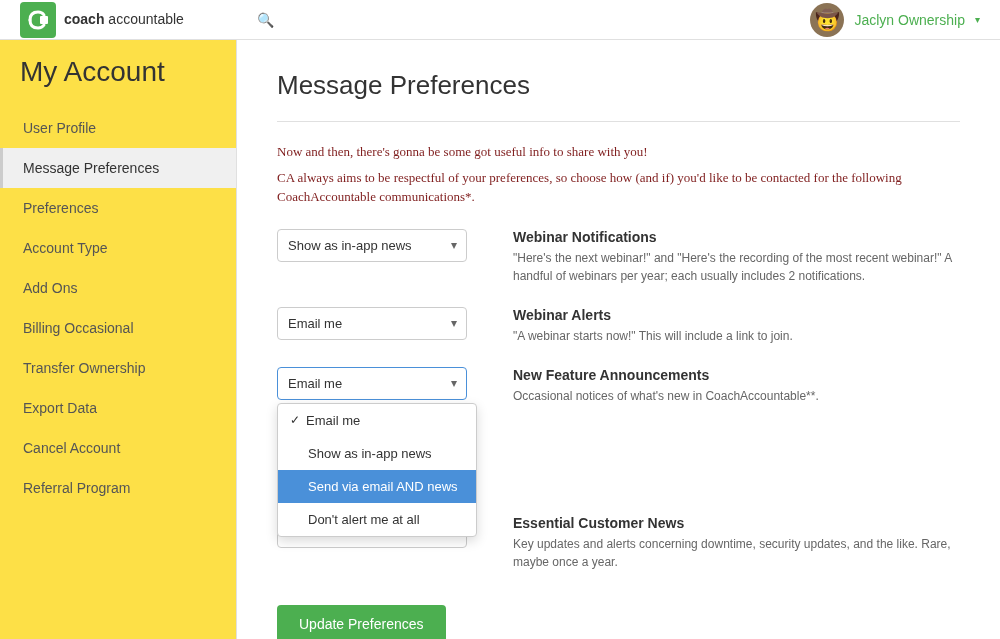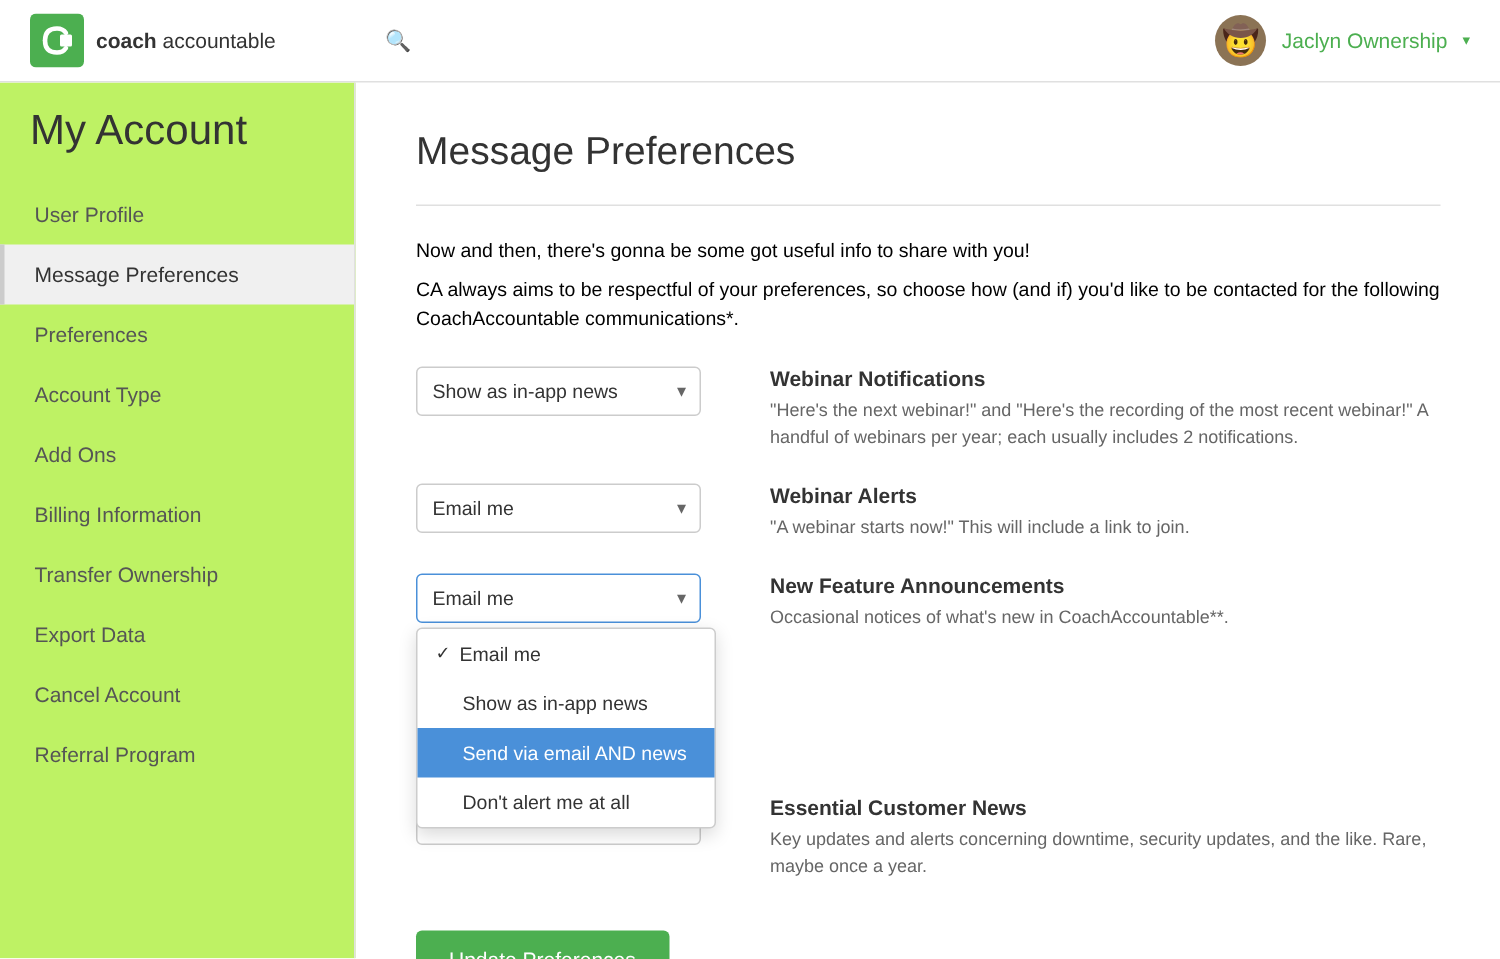--- a/index.html
+++ b/index.html
@@ -1,20 +1,20 @@
 <!DOCTYPE html>
 <html><head>
   <meta charset="utf-8">
   <style>
     * { box-sizing: border-box; margin: 0; padding: 0; }
     body { font-family: -apple-system, BlinkMacSystemFont, 'Segoe UI', sans-serif; font-size: 14px; color: #333; background: #fff; display: flex; flex-direction: column; height: 639px; overflow: hidden; }
 
     
     .top-nav {
-      height: 55px;
+      height: 40px;
       background: #fff;
       border-bottom: 1px solid #e0e0e0;
       display: flex;
       align-items: center;
       padding: 0 20px;
       flex-shrink: 0;
     }
     .logo-area {
       width: 237px;
       display: flex;
@@ -71,21 +71,21 @@
     
     .main-layout {
       display: flex;
       flex: 1;
       overflow: hidden;
     }
 
     
     .sidebar {
       width: 237px;
-      background: #bef264;
+      background: #fde047;
       border-right: 1px solid #e0e0e0;
       flex-shrink: 0;
       overflow-y: auto;
       padding-top: 16px;
     }
     .sidebar-title {
       font-size: 28px;
       font-weight: 300;
       color: #333;
       padding: 0 20px 20px 20px;
@@ -119,23 +119,24 @@
       color: #333;
       margin-bottom: 20px;
     }
     .divider {
       border: none;
       border-top: 1px solid #e0e0e0;
       margin-bottom: 20px;
     }
     .intro-text {
       font-size: 13px;
-      color: #000000;
+      color: #7f1d1d;
       margin-bottom: 6px;
       line-height: 1.5;
+      font-family: Liberation Serif, serif;
     }
 
     
     .pref-row {
       display: flex;
       align-items: flex-start;
       gap: 36px;
       margin-top: 22px;
       margin-bottom: 10px;
       position: relative;
@@ -270,21 +271,21 @@
 
 <div class="main-layout">
 
   <nav class="sidebar">
     <div class="sidebar-title">My Account</div>
     <a class="sidebar-item">User Profile</a>
     <a class="sidebar-item active">Message Preferences</a>
     <a class="sidebar-item">Preferences</a>
     <a class="sidebar-item">Account Type</a>
     <a class="sidebar-item">Add Ons</a>
-    <a class="sidebar-item">Billing Information</a>
+    <a class="sidebar-item">Billing Occasional</a>
     <a class="sidebar-item">Transfer Ownership</a>
     <a class="sidebar-item">Export Data</a>
     <a class="sidebar-item">Cancel Account</a>
     <a class="sidebar-item">Referral Program</a>
   </nav>
 
   <main class="content">
     <h1 class="page-title">Message Preferences</h1>
     <hr class="divider">
 

